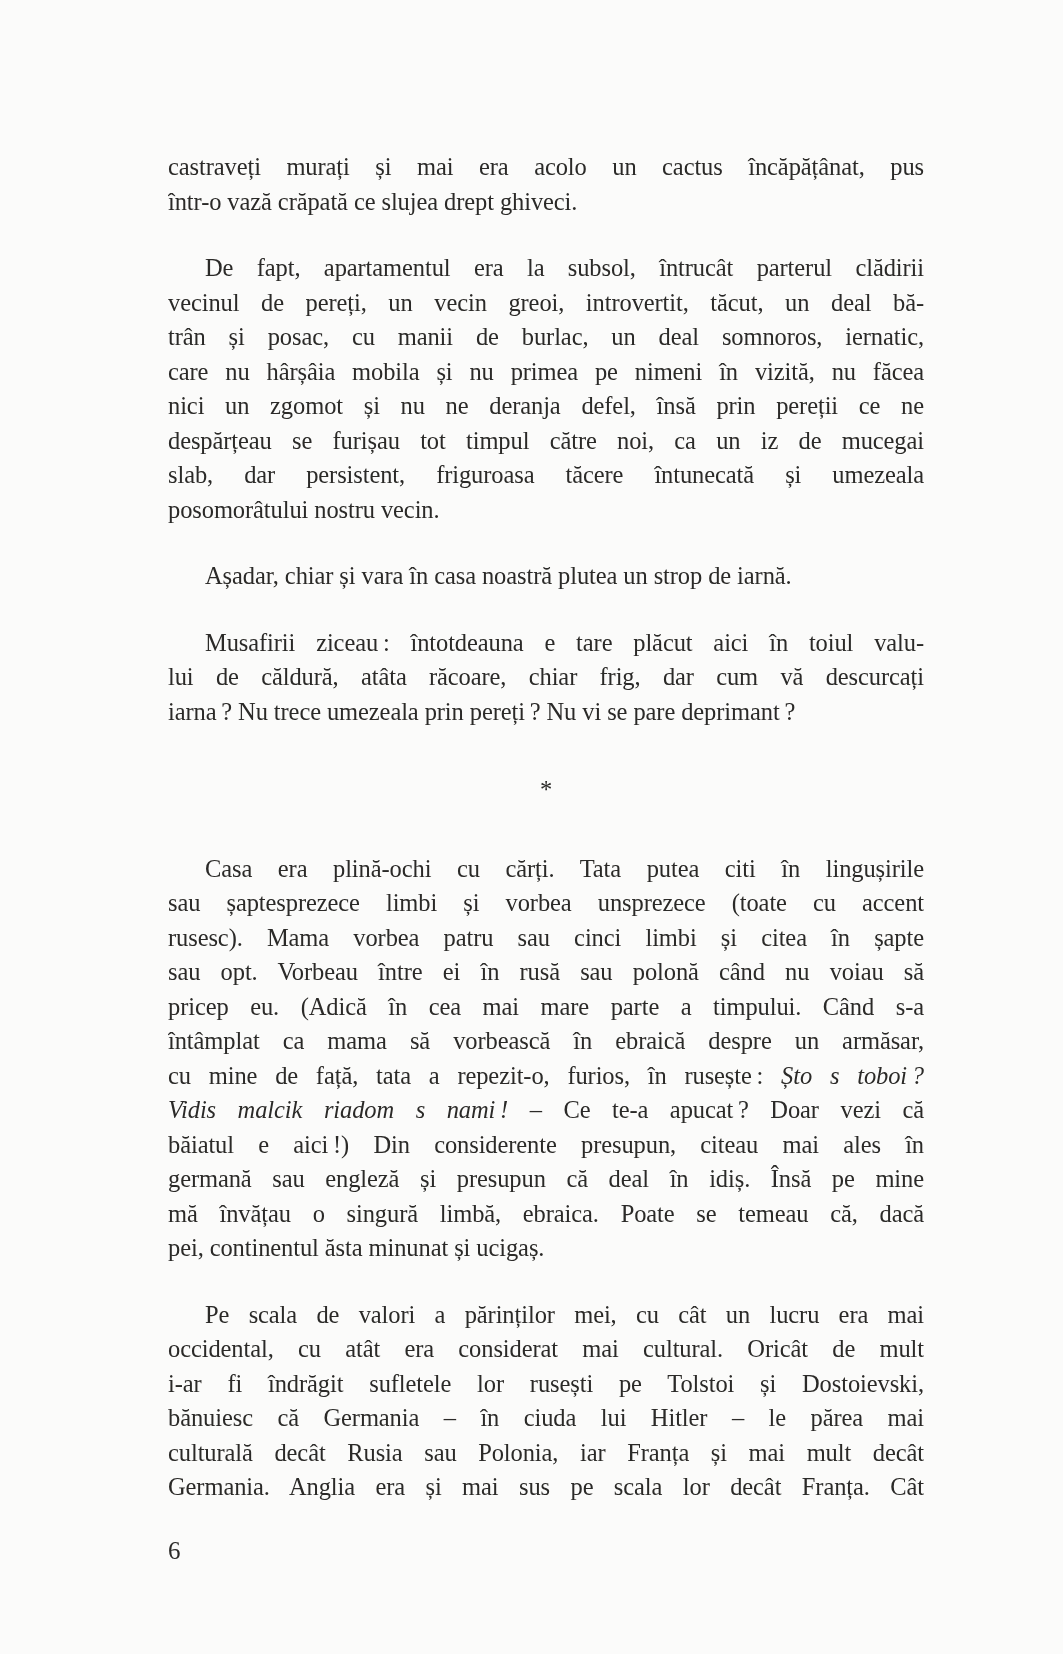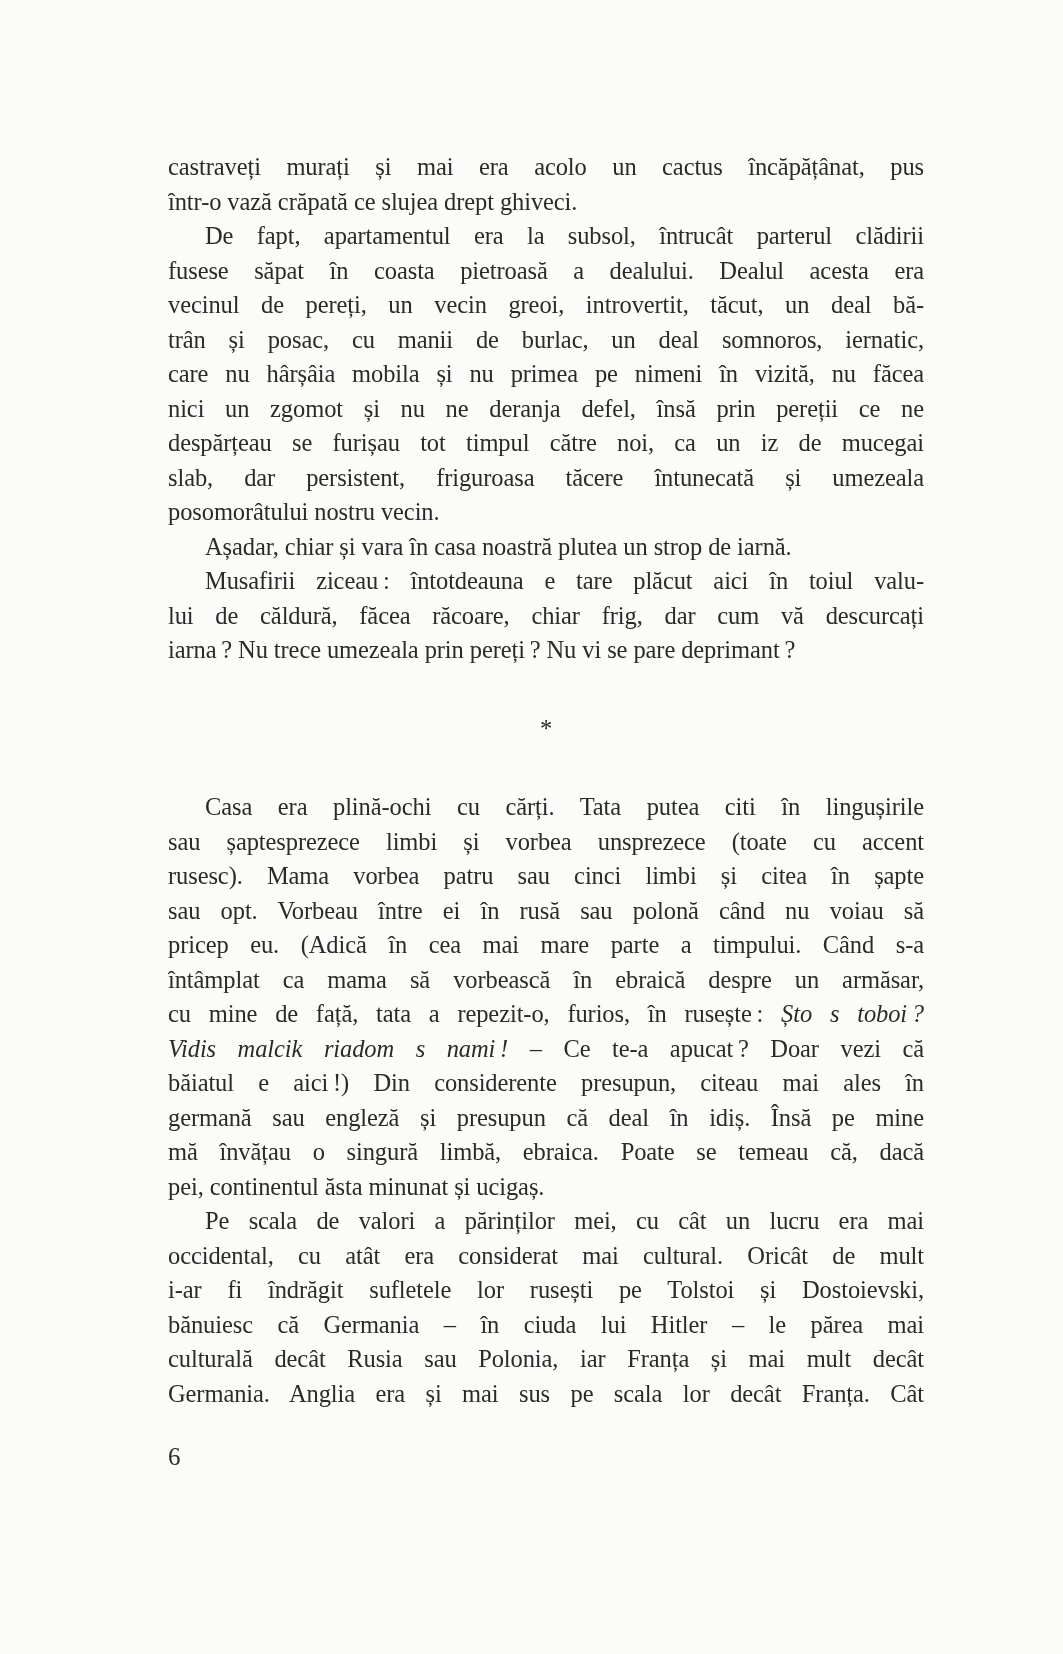--- a/index.html
+++ b/index.html
@@ -26,21 +26,21 @@
   .para { margin: 0; }
   .line {
     height: 34.5px;
     line-height: 34.5px;
     text-align: justify;
     text-align-last: justify;
     overflow: hidden;
     white-space: normal;
   }
   .line.end { text-align-last: left; }
-  .line.indent { text-indent: 37px; }
+  .line.indent { text-indent: 37px; margin-top: 32px; }
   .it { font-style: italic; }
   .sep {
     height: 34.5px;
     line-height: 34.5px;
     margin: 44px 0;
     text-align: center;
     font-size: 24.5px;
   }
   .page-number {
     margin-top: 29px;
@@ -54,35 +54,34 @@
 <body>
 
 <div class="page">
   <div class="text-block" id="content">
       <div class="para">
         <div class="line"><span>castraveți murați și mai era acolo un cactus încăpățânat, pus</span></div>
         <div class="line end"><span>într-o vază crăpată ce slujea drept ghiveci.</span></div>
       </div>
       <div class="para">
         <div class="line indent"><span>De fapt, apartamentul era la subsol, întrucât parterul clădirii</span></div>
-        <div class="line"><span>fusese săpat în coasta pietroasă a dealului. Dealul acesta era</span></div>
         <div class="line"><span>vecinul de pereți, un vecin greoi, introvertit, tăcut, un deal bă-</span></div>
         <div class="line"><span>trân și posac, cu manii de burlac, un deal somnoros, iernatic,</span></div>
         <div class="line"><span>care nu hârșâia mobila și nu primea pe nimeni în vizită, nu făcea</span></div>
         <div class="line"><span>nici un zgomot și nu ne deranja defel, însă prin pereții ce ne</span></div>
         <div class="line"><span>despărțeau se furișau tot timpul către noi, ca un iz de mucegai</span></div>
         <div class="line"><span>slab, dar persistent, friguroasa tăcere întunecată și umezeala</span></div>
         <div class="line end"><span>posomorâtului nostru vecin.</span></div>
       </div>
       <div class="para">
         <div class="line indent end"><span>Așadar, chiar și vara în casa noastră plutea un strop de iarnă.</span></div>
       </div>
       <div class="para">
         <div class="line indent"><span>Musafirii ziceau : întotdeauna e tare plăcut aici în toiul valu-</span></div>
-        <div class="line"><span>lui de căldură, făcea răcoare, chiar frig, dar cum vă descurcați</span></div>
+        <div class="line"><span>lui de căldură, atâta răcoare, chiar frig, dar cum vă descurcați</span></div>
         <div class="line end"><span>iarna ? Nu trece umezeala prin pereți ? Nu vi se pare deprimant ?</span></div>
       </div>
       <div class="sep">*</div>
       <div class="para">
         <div class="line indent"><span>Casa era plină-ochi cu cărți. Tata putea citi în lingușirile</span></div>
         <div class="line"><span>sau șaptesprezece limbi și vorbea unsprezece (toate cu accent</span></div>
         <div class="line"><span>rusesc). Mama vorbea patru sau cinci limbi și citea în șapte</span></div>
         <div class="line"><span>sau opt. Vorbeau între ei în rusă sau polonă când nu voiau să</span></div>
         <div class="line"><span>pricep eu. (Adică în cea mai mare parte a timpului. Când s-a</span></div>
         <div class="line"><span>întâmplat ca mama să vorbească în ebraică despre un armăsar,</span></div>

